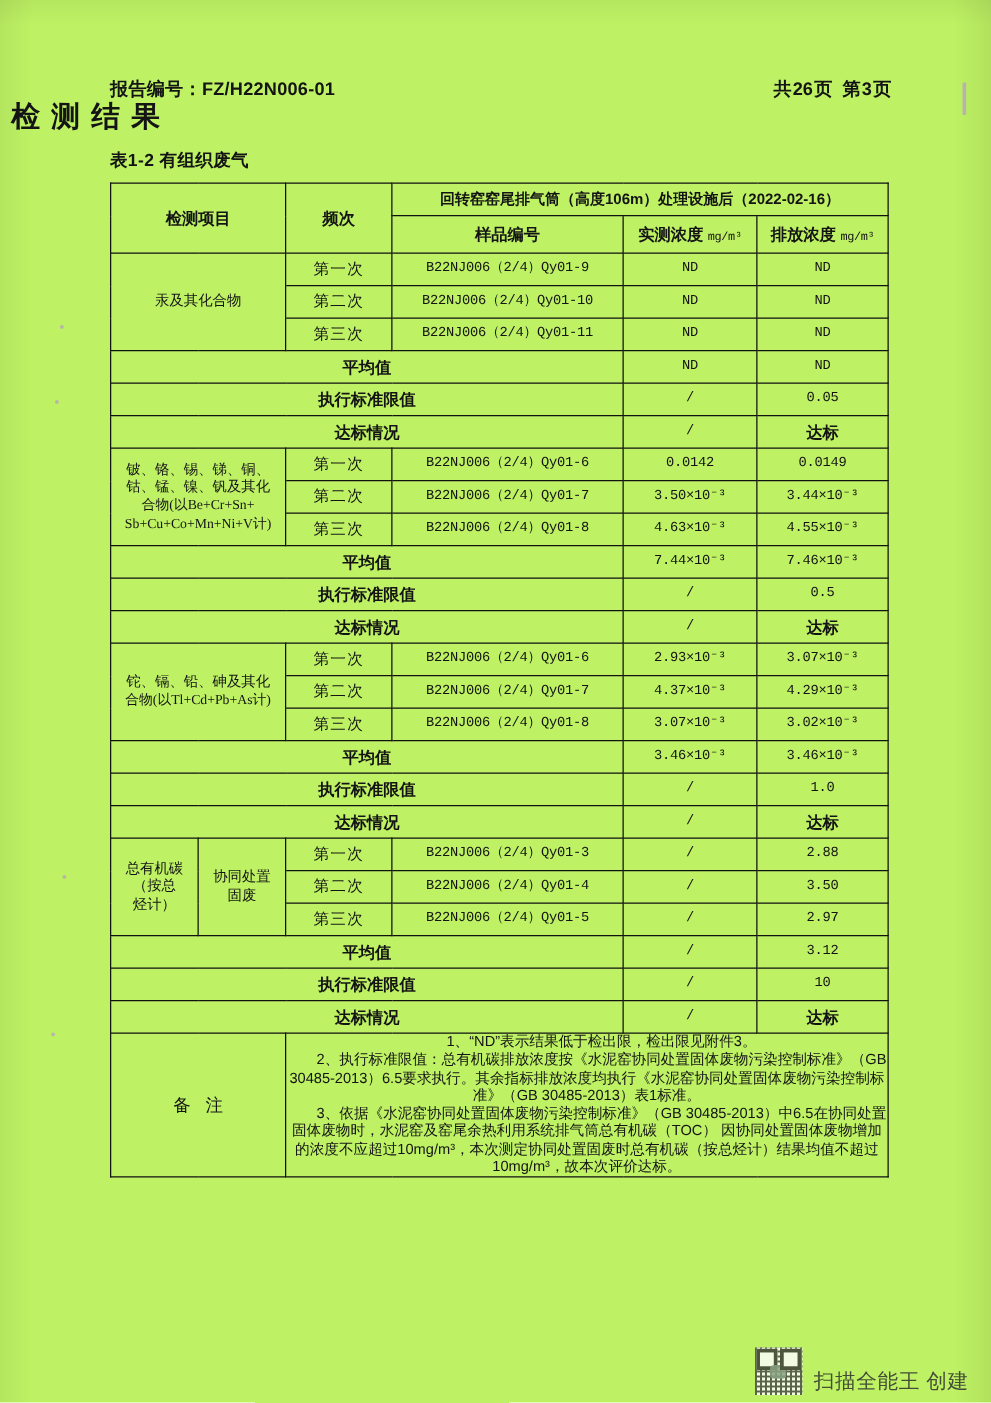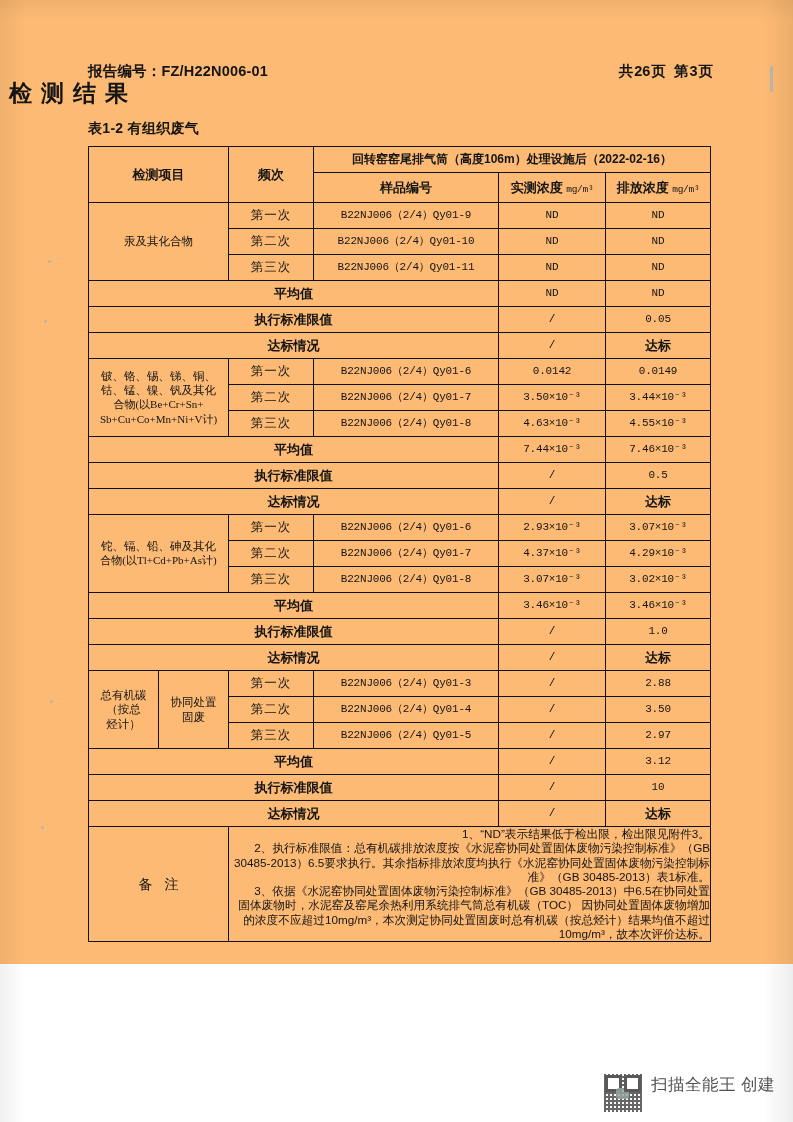--- a/index.html
+++ b/index.html
@@ -15,22 +15,22 @@
     font-family: "Liberation Serif", "DejaVu Serif", serif;
     color: #141414;
     overflow: hidden;
   }
 
   
   #page {
     position: absolute;
     left: 0; top: 0;
     width: 793px;
-    height: 964px;
-    background: #fdba74;
+    height: 1122px;
+    background: #bef264;
   }
 
   
   .scan-edge-l {
     position: absolute; left: 0; top: 0; width: 26px; height: 1122px;
     background: linear-gradient(to right, rgba(0,0,0,0.055), rgba(0,0,0,0));
     pointer-events: none;
   }
   .scan-edge-r {
     position: absolute; right: 0; top: 0; width: 30px; height: 1122px;
@@ -165,30 +165,30 @@
   }
   #remarks-body {
     text-align: left;
     font-family: "Liberation Sans", sans-serif;
     font-weight: 700;
     font-size: 11.7px;
     line-height: 1.55;
     padding: 5px 4px 6px 6px;
     vertical-align: top;
   }
-  #remarks-body p { margin: 0; text-indent: 2em; text-align: right; }
+  #remarks-body p { margin: 0; text-indent: 2em; }
 
   
   #footer-wm {
     position: absolute;
     left: 604px;
     top: 1074px;
     height: 42px;
     display: flex;
-    align-items: flex-start;
+    align-items: flex-end;
     gap: 9px;
     opacity: 0.82;
   }
   #qr-code {
     width: 38px; height: 38px;
     background-color: #ffffff;
     background-image:
       repeating-linear-gradient(0deg,  #4a4a4a 0 2px, transparent 2px 4px),
       repeating-linear-gradient(90deg, #4a4a4a 0 2px, transparent 2px 4px);
     background-size: 4px 4px, 4px 4px;

